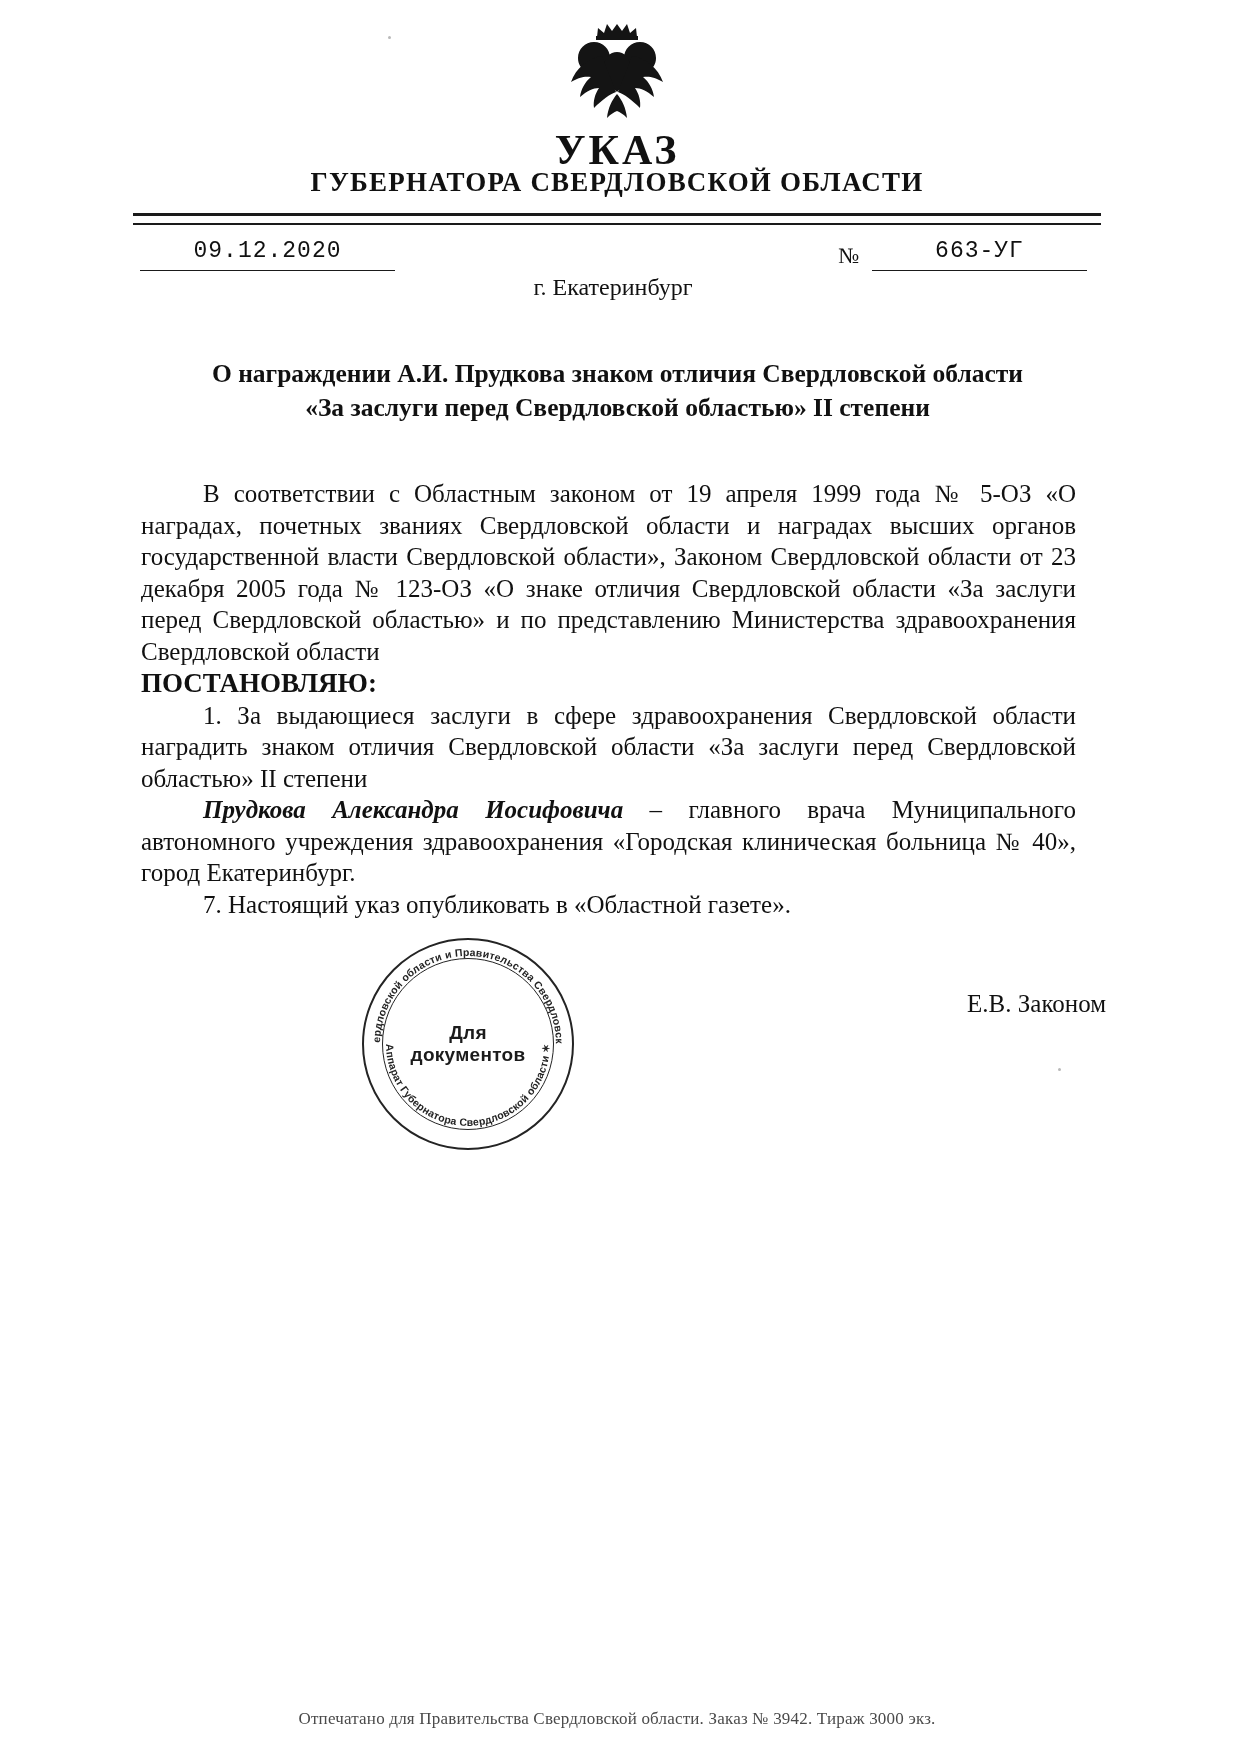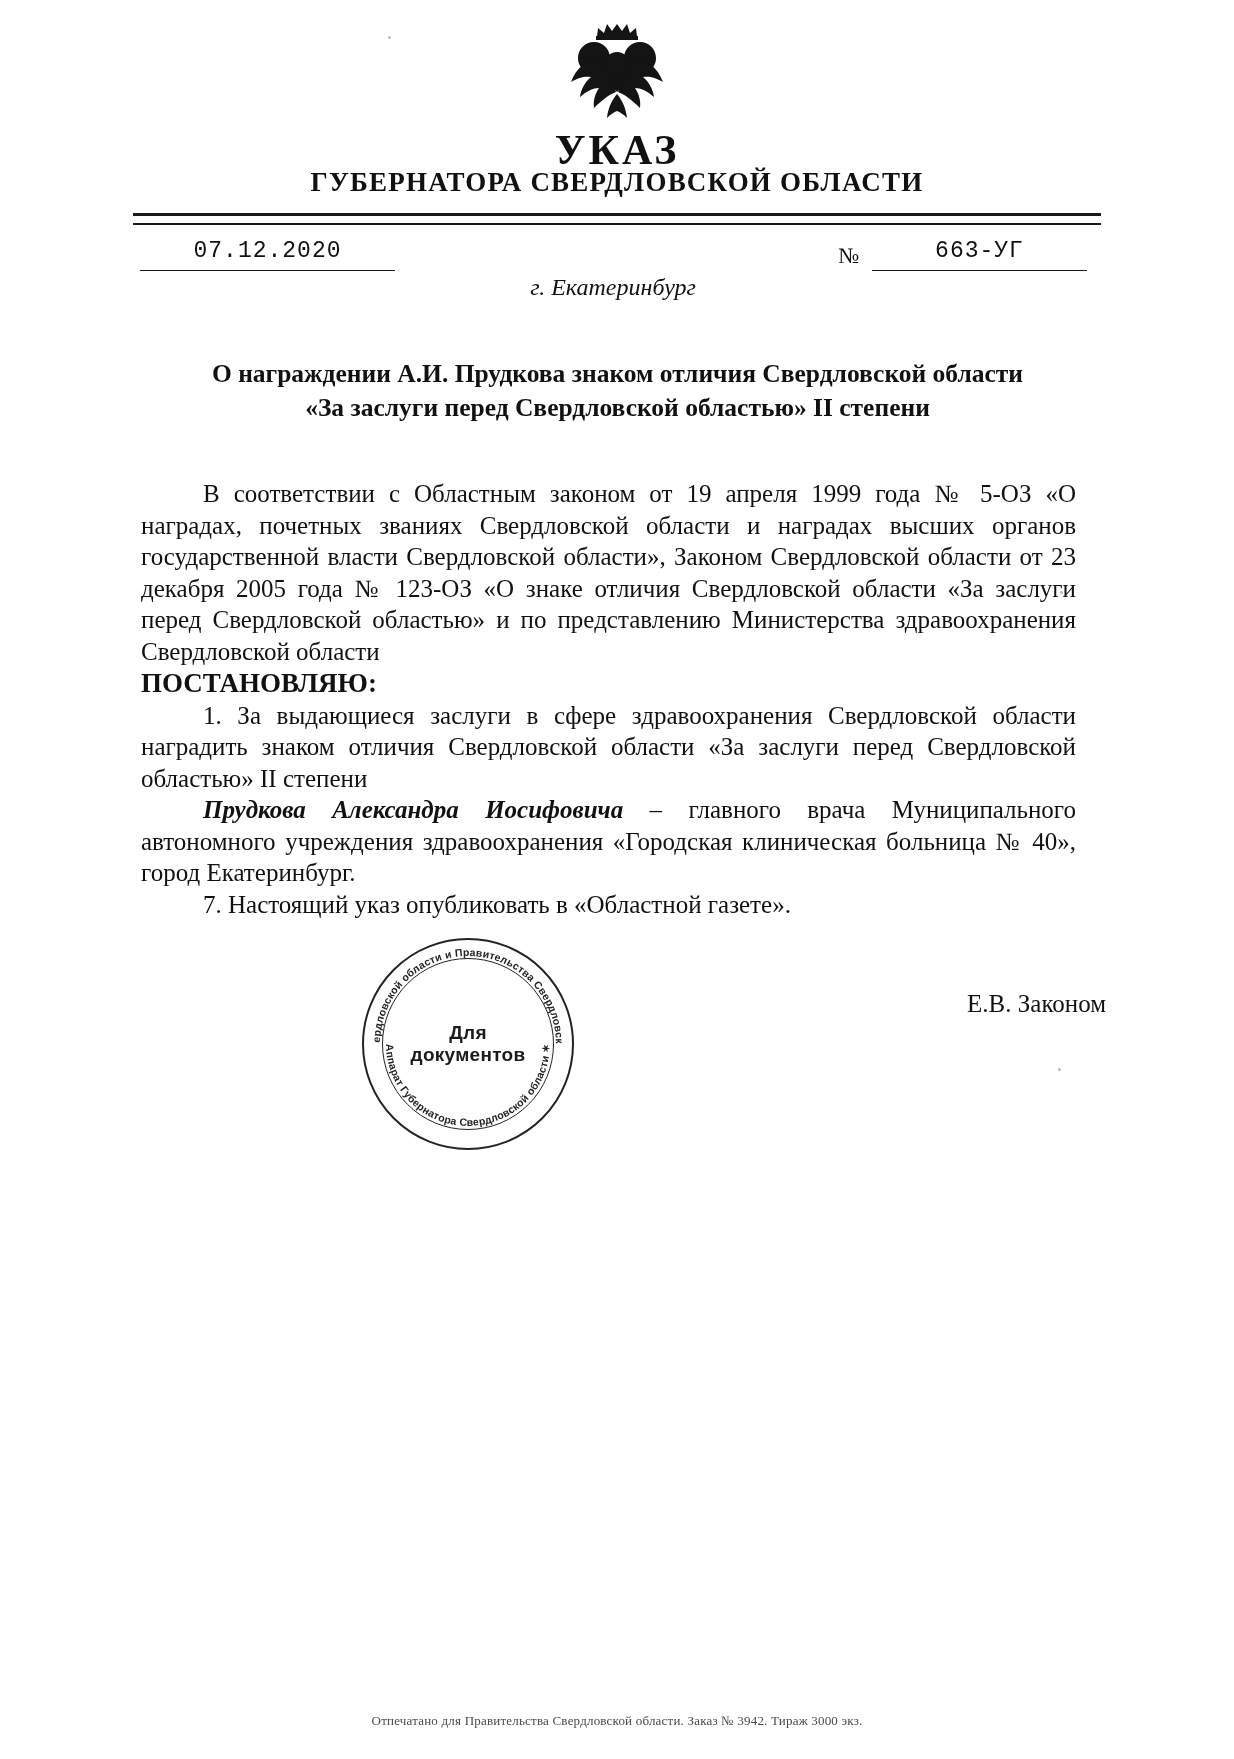--- a/index.html
+++ b/index.html
@@ -98,21 +98,20 @@
     padding-bottom: 6px;
     border-bottom: 1.5px solid #1a1a1a;
   }
   .city {
     position: absolute;
     top: 274px;
     left: 0;
     right: 8px;
     text-align: center;
     font-size: 24px;
-    font-style: italic;
   }
 
   
   .subject {
     position: absolute;
     top: 357px;
     left: 160px;
     width: 915px;
     text-align: center;
     font-weight: bold;
@@ -203,21 +202,21 @@
     letter-spacing: 0.2px;
   }
 
   
   .footer {
     position: absolute;
     bottom: 30px;
     left: 0;
     right: 0;
     text-align: center;
-    font-size: 13px;
+    font-size: 17px;
     color: #4a4a4a;
     letter-spacing: 0.2px;
   }
 
   
   .speck {
     position: absolute;
     background: #b9b9b9;
     width: 3px; height: 3px;
     border-radius: 50%;
@@ -247,21 +246,21 @@
         <path d="M75 72 c-5 6 -9 14 -10 24 c4 -4 7 -6 10 -7 c3 1 6 3 10 7 c-1 -10 -5 -18 -10 -24z"></path>
       </g>
     </svg>
   </div>
 
   <div class="doc-title">УКАЗ</div>
   <div class="doc-subtitle">ГУБЕРНАТОРА СВЕРДЛОВСКОЙ ОБЛАСТИ</div>
 
   <div class="rule-double"></div>
 
-  <div class="date-field">07.12.2020</div>
+  <div class="date-field">09.12.2020</div>
   <div class="num-label">№</div>
   <div class="num-field">663-УГ</div>
   <div class="city">г. Екатеринбург</div>
 
   <div class="subject">
     <div>О награждении А.И. Прудкова знаком отличия Свердловской области</div>
     <div>«За заслуги перед Свердловской областью» II степени</div>
   </div>
 
   <div class="body">

